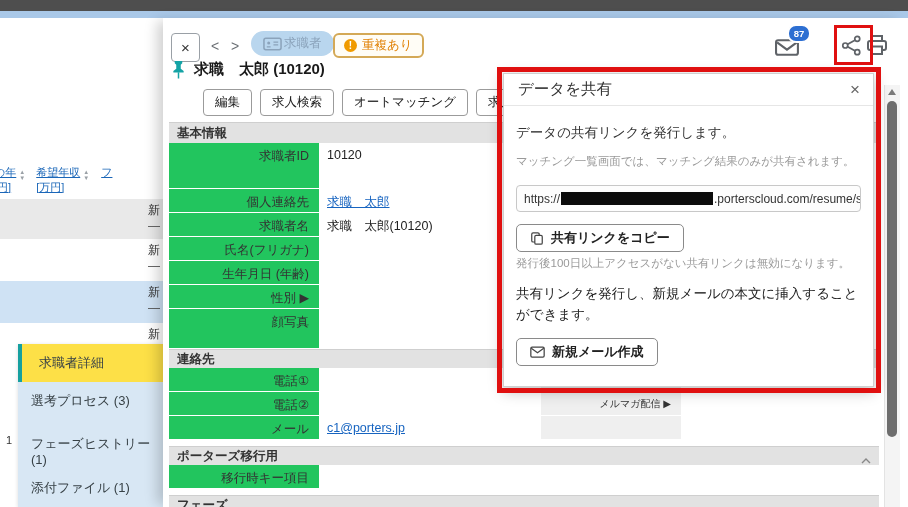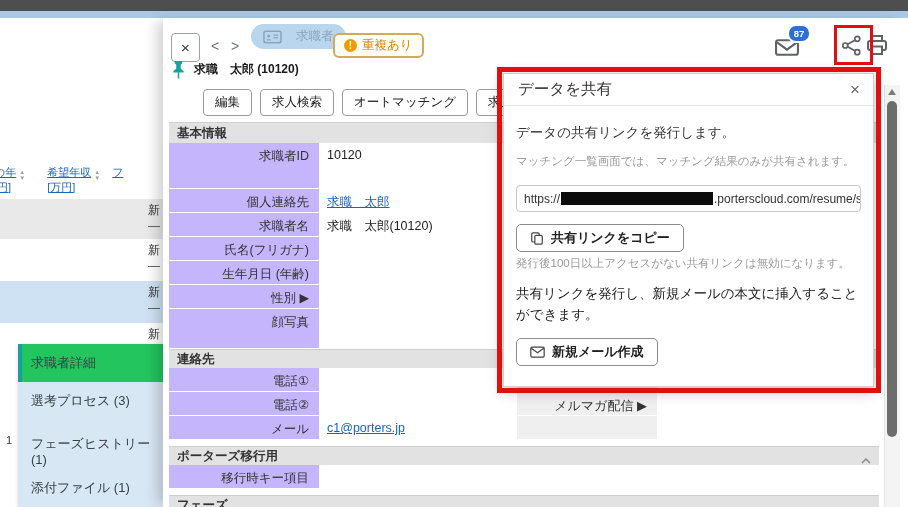--- a/index.html
+++ b/index.html
@@ -11,79 +11,79 @@
   .topbar{left:0;top:0;width:908px;height:11px;background:#4e4e4e;}
   .bluebar{left:0;top:11px;width:908px;height:7px;background:#a9c8e8;}
 
   
   .bg-list{left:0;top:18px;width:170px;height:489px;background:#fff;}
   .bg-head{position:absolute;left:0;top:125px;width:170px;height:56px;background:#fff;
            display:flex;align-items:flex-start;padding-top:22px;box-sizing:border-box;}
   .col{font-size:11px;line-height:1.35;white-space:nowrap;}
   .col a{color:#1a66b8;text-decoration:underline;cursor:pointer;}
   .sort{display:inline-flex;flex-direction:column;font-size:6px;color:#9aa0a6;line-height:1;margin:4px 2px 0 3px;}
-  .c1{margin-left:-6px;} .c2{margin-left:20px;} .c3{margin-left:10px;}
+  .c1{margin-left:-6px;} .c2{margin-left:9px;} .c3{margin-left:10px;}
   .bg-row{position:absolute;left:0;width:163px;}
   .r1{top:181px;height:40px;background:#e9e9e9;}
   .r2{top:221px;height:42px;background:#fff;border-bottom:1px solid #f0f0f0;}
   .r3{top:263px;height:42px;background:#cfe2f4;}
   .r4{top:305px;height:39px;background:#fff;}
   .phase{position:absolute;right:3px;top:3px;font-size:12px;color:#333;}
   .dash{position:absolute;right:3px;top:20px;font-size:12px;color:#555;}
   .rownum{left:6px;top:416px;font-size:11px;color:#333;}
 
   
   .menu{left:18px;top:344px;width:145px;height:163px;background:#d8e7f4;
         box-shadow:0 1px 4px rgba(0,0,0,.15);}
   .menu-item{display:flex;align-items:center;font-size:13px;color:#374146;
              padding-left:13px;box-sizing:border-box;cursor:pointer;}
-  .mi1{height:38px;background:#22c55e;border-left:4px solid #16a0a0;padding-left:9px;}
+  .mi1{height:38px;background:#fde047;border-left:4px solid #16a0a0;padding-left:17px;}
   .mi2{height:38px;} .mi3{height:48px;line-height:1.25;padding-right:8px;align-items:flex-end;} .mi4{height:39px;}
 
   
   .panel{left:163px;top:18px;width:745px;height:489px;background:#fff;z-index:5;
          box-shadow:-9px 0 12px -3px rgba(0,0,0,.18);}
   .close-btn{left:8px;top:15px;width:27px;height:27px;border:1px solid #9aa0a6;border-radius:4px;
              background:#fff;display:flex;align-items:center;justify-content:center;
              font-size:15px;color:#333;cursor:pointer;}
   .nav{font-size:14px;color:#6b7075;cursor:pointer;}
   .nav-prev{left:48px;top:20px;} .nav-next{left:68px;top:20px;}
-  .type-badge{left:88px;top:6px;height:25px;border-radius:13px;background:#b9d6ee;color:#8ba3bb;
-              display:flex;align-items:center;gap:14px;padding:0 12px;font-size:12.5px;}
+  .type-badge{left:88px;top:13px;height:25px;border-radius:13px;background:#b9d6ee;color:#8ba3bb;
+              display:flex;align-items:center;gap:2px;padding:0 12px;font-size:12.5px;}
   .dup-badge{left:170px;top:15px;height:25px;border-radius:6px;border:2px solid #d4a957;
              background:#fffdf6;color:#e07f00;display:flex;align-items:center;gap:5px;
              padding:0 9px;font-size:12.5px;cursor:pointer;box-sizing:border-box;}
   .warn-dot{width:13px;height:13px;border-radius:50%;background:#f09b00;color:#fff;
             font-size:10px;font-weight:bold;display:flex;align-items:center;justify-content:center;}
   .title-row{left:8px;top:42px;display:flex;align-items:center;gap:8px;}
-  .page-title{font-size:12px;font-weight:bold;color:#1a1a1a;}
+  .page-title{font-size:15px;font-weight:bold;color:#1a1a1a;}
   .actions{left:8px;top:71px;display:flex;gap:8px;padding-left:32px;}
   .act-btn{border:1px solid #9b9b9b;border-radius:4px;background:#fff;padding:4px 11px;
            font-size:12.5px;color:#222;cursor:pointer;white-space:nowrap;
            font-family:inherit;}
   .icon-btn{cursor:pointer;}
   .mail-wrap{left:612px;top:12px;width:30px;height:28px;text-align:right;}
   .mail-badge{position:absolute;left:12px;top:-6px;min-width:14px;height:15px;border-radius:9px;
               background:#2d6fd2;border:2px solid #fff;color:#fff;font-size:9.5px;font-weight:bold;
               display:flex;align-items:center;justify-content:center;padding:0 3px;}
   .share-wrap{left:677px;top:16px;} .print-wrap{left:702px;top:15px;}
   .red-small{left:671px;top:7px;width:33px;height:34px;border:3px solid #e01010;z-index:30;pointer-events:none;}
 
   
   .sections{left:6px;top:104px;width:710px;}
   .sec-head{height:20px;background:#e2e2e2;border-top:1px solid #cfcfcf;display:flex;align-items:center;
             font-size:12.5px;font-weight:bold;color:#333;padding:0 8px;position:relative;cursor:pointer;}
   .sec-head .chev{position:absolute;right:8px;top:6px;}
   .sec-gap{height:6px;background:#fff;}
   .frow{display:flex;align-items:flex-start;background:#fff;}
-  .lbl{width:150px;background:#c4b5fd;text-align:right;padding:5px 10px 0 4px;box-sizing:border-box;
+  .lbl{width:150px;background:#22c55e;text-align:right;padding:5px 10px 0 4px;box-sizing:border-box;
        font-size:12.5px;color:#333;align-self:stretch;box-shadow:inset 0 -1px 0 #fff;}
   .val{width:198px;padding:5px 8px 0 8px;box-sizing:border-box;font-size:12.5px;color:#222;}
   .lbl2{width:140px;background:#efefef;text-align:right;padding:5px 10px 0 4px;box-sizing:border-box;
-        font-size:13px;color:#333;align-self:stretch;box-shadow:inset 0 -1px 0 #fff;}
+        font-size:10px;color:#333;align-self:stretch;box-shadow:inset 0 -1px 0 #fff;margin-left:24px;}
   .val2{flex:1;padding:5px 8px 0 8px;font-size:12.5px;}
   .val-wide{flex:1;padding:5px 8px 0 8px;font-size:12.5px;}
   .h46{height:46px;} .h24{height:24px;} .h40{height:40px;} .h18h{height:18px;}
   a.cell-link{color:#1764c0;text-decoration:underline;cursor:pointer;}
   .expand-lbl{cursor:pointer;}
 
   
   .dialog{left:503px;top:73px;width:371px;height:314px;background:#fff;border:1px solid #cfcfcf;
           box-shadow:0 4px 14px rgba(0,0,0,.28);z-index:20;box-sizing:border-box;}
   .dlg-head{height:31px;border-bottom:1px solid #e6e6e6;display:flex;align-items:center;

